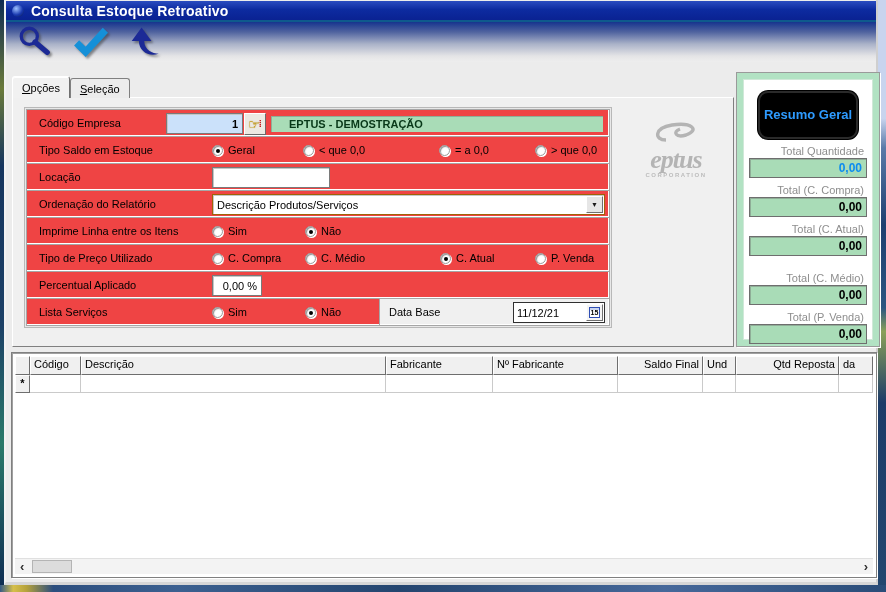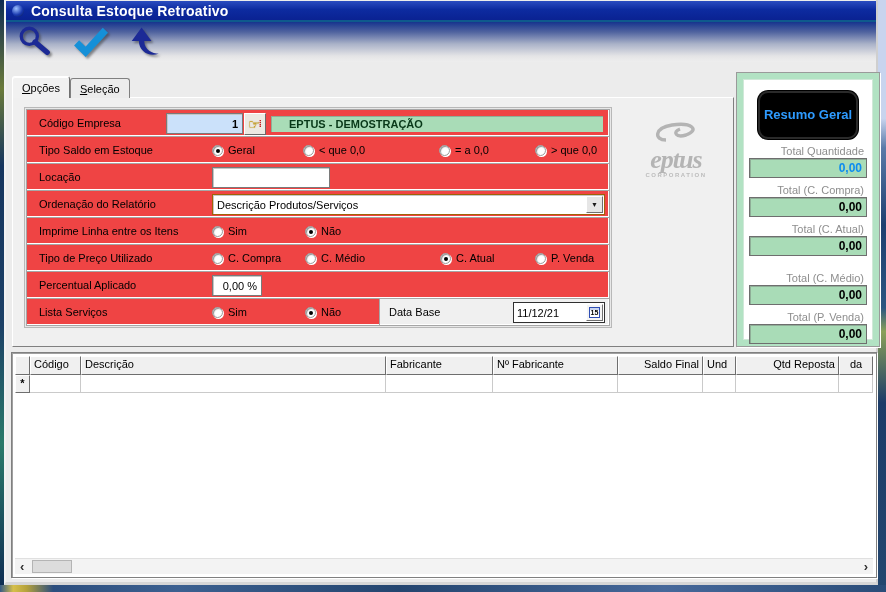--- a/index.html
+++ b/index.html
@@ -121,21 +121,21 @@
     border:1px solid #808080;box-shadow:inset 1px 1px 0 #a0a0a0, 1px 1px 0 #fff;padding:3px;}
   .ghead{display:flex;height:19px;}
   .ghead .hc{flex:0 0 auto;background:#f0f0f0;border:1px solid;border-color:#fff #6e6e6e #6e6e6e #fff;
     font-size:11px;padding:1px 3px 0 3px;white-space:nowrap;overflow:hidden;cursor:pointer;}
   .grow{display:flex;height:18px;}
   .grow .dc{flex:0 0 auto;background:#fff;border-right:1px solid #cacaca;border-bottom:1px solid #cacaca;
     font-size:11px;}
   .grow .ind{background:#f0f0f0;border:1px solid;border-color:#fff #6e6e6e #6e6e6e #fff;
     text-align:center;font-weight:bold;line-height:15px;}
   .c0{width:15px;} .c1{width:51px;} .c2{width:305px;} .c3{width:107px;} .c4{width:125px;}
-  .c5{width:85px;text-align:right;} .c6{width:33px;} .c7{width:103px;text-align:right;} .c8{flex:1 1 auto !important;text-align:center;}
+  .c5{width:85px;text-align:right;} .c6{width:33px;} .c7{width:103px;text-align:right;} .c8{flex:1 1 auto !important;}
 
   .hscroll{position:absolute;left:3px;right:3px;bottom:3px;height:16px;background:#f3f3f3;
     border-top:1px solid #e0e0e0;}
   .sarrow{position:absolute;top:0;font-size:13px;font-weight:bold;color:#303030;line-height:15px;cursor:pointer;}
   .sarrow.l{left:5px;} .sarrow.r{right:5px;}
   .sthumb{position:absolute;left:17px;top:1px;width:40px;height:13px;background:#dcdcdc;
     border:1px solid #b4b4b4;cursor:grab;}
 </style>
 </head>
 <body>

